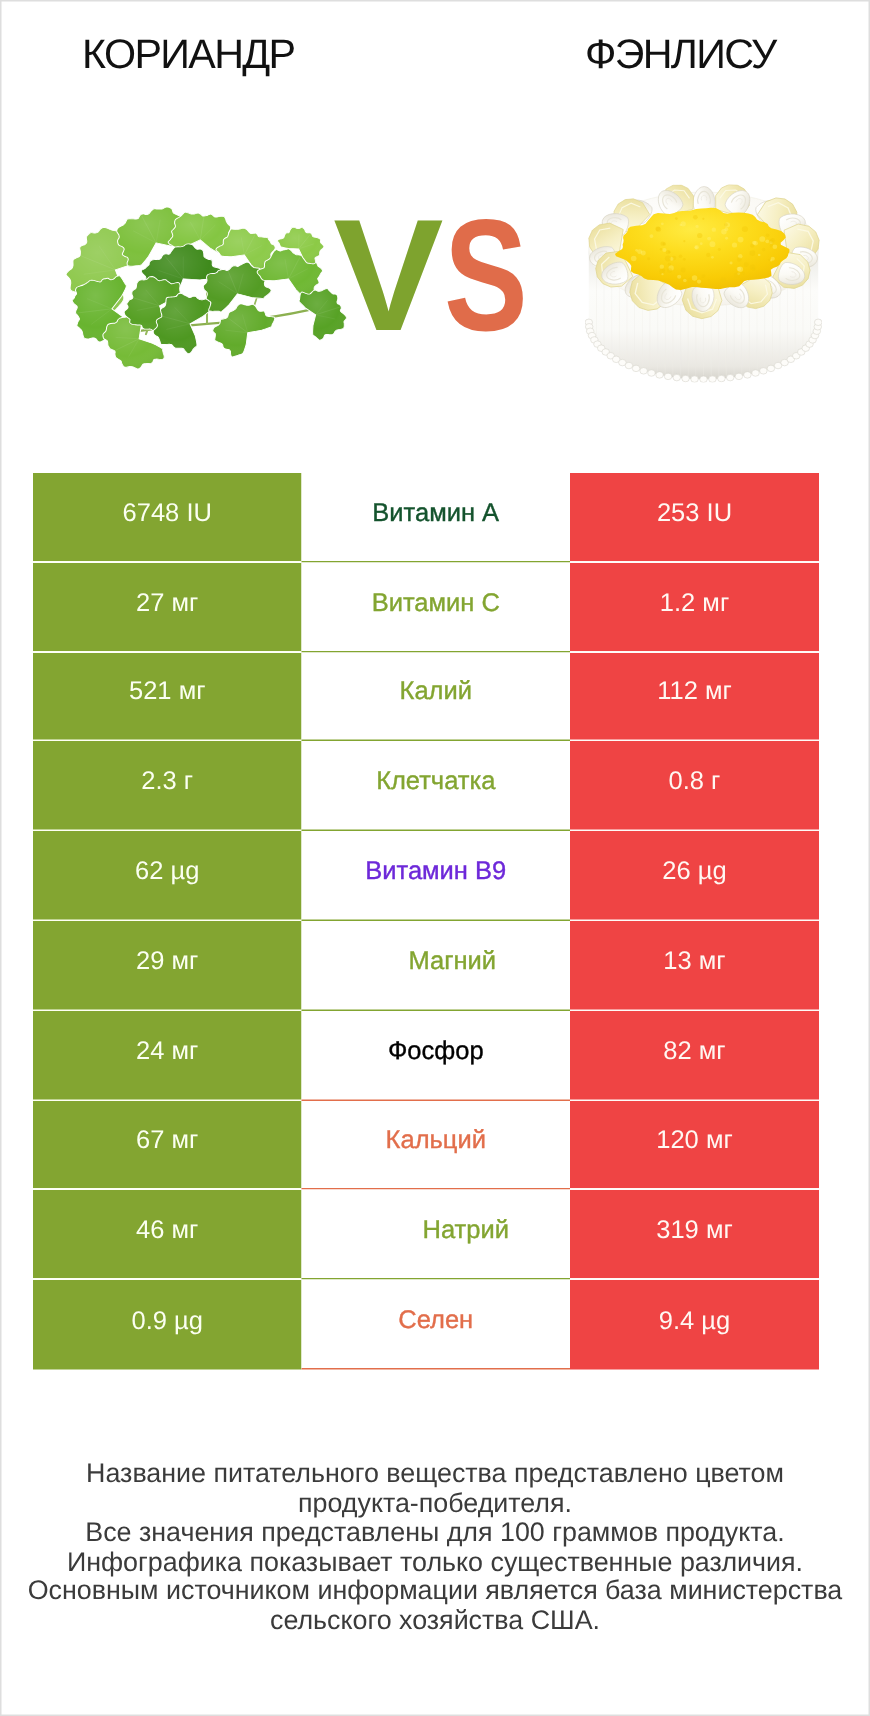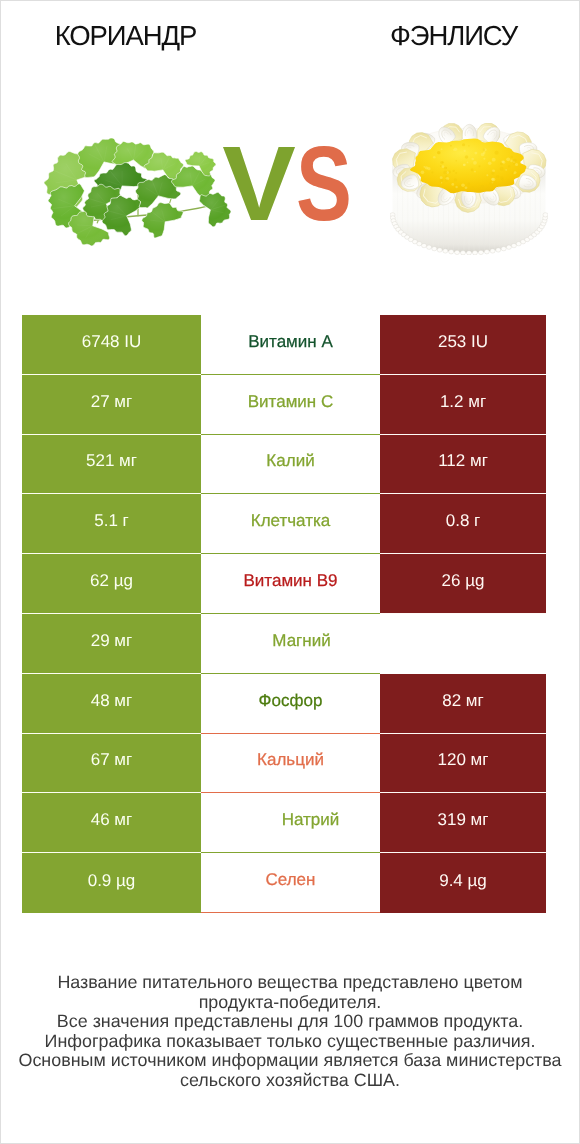--- a/index.html
+++ b/index.html
@@ -22,21 +22,21 @@
   .vs .v{color:#7ea32e;display:inline-block;transform:scaleX(1.04);transform-origin:right center;}
   .vs .s{color:#e06c4a;display:inline-block;transform:scaleX(0.79);transform-origin:left center;margin-left:0px;}
 
   .table{position:absolute;left:21px;top:314px;width:536px;}
   .trow{position:relative;height:59.8px;display:flex;}
   .cell{box-sizing:border-box;display:flex;align-items:center;justify-content:center;
         font-size:17px;line-height:20px;white-space:nowrap;padding-bottom:5px;}
   .c-left{width:179px;background:#83a531;color:#fbfff1;
           border-bottom:1.6px solid #fdfff2;background-clip:padding-box;}
   .c-mid{width:179px;background:#fff;font-weight:400;font-size:17px;-webkit-text-stroke:0.25px currentColor;}
-  .c-right{width:166px;background:#7f1d1d;color:#fff8f3;
+  .c-right{width:166px;background:#ef4444;color:#fff8f3;
            border-bottom:1.6px solid #fffaf6;background-clip:padding-box;}
   .trow:last-child .c-left,.trow:last-child .c-right{border-bottom:0;}
 
   .footer{position:absolute;left:0;top:972px;width:578px;text-align:center;
           font-size:17.9px;color:#3b3b3b;line-height:19.5px;}
 </style>
 </head>
 <body>
 
 <div class="page">
@@ -519,36 +519,37 @@
         <div class="cell c-left">27 мг</div>
         <div class="cell c-mid" style="color: rgb(131, 165, 49); border-bottom: 1px solid rgb(131, 165, 49); text-align: right;">Витамин C</div>
         <div class="cell c-right">1.2 мг</div>
       </div>
       <div class="trow">
         <div class="cell c-left">521 мг</div>
         <div class="cell c-mid" style="color: rgb(131, 165, 49); border-bottom: 1px solid rgb(131, 165, 49);">Калий</div>
         <div class="cell c-right">112 мг</div>
       </div>
       <div class="trow">
-        <div class="cell c-left">5.1 г</div>
+        <div class="cell c-left">2.3 г</div>
         <div class="cell c-mid" style="color: rgb(131, 165, 49); border-bottom: 1px solid rgb(131, 165, 49);">Клетчатка</div>
         <div class="cell c-right">0.8 г</div>
       </div>
       <div class="trow">
         <div class="cell c-left">62 µg</div>
-        <div class="cell c-mid" style="color: #b91c1c; border-bottom: 1px solid rgb(131, 165, 49);">Витамин B9</div>
+        <div class="cell c-mid" style="color: #6d28d9; border-bottom: 1px solid rgb(131, 165, 49);">Витамин B9</div>
         <div class="cell c-right">26 µg</div>
       </div>
       <div class="trow">
         <div class="cell c-left">29 мг</div>
         <div class="cell c-mid" style="color: rgb(131, 165, 49); border-bottom: 1px solid rgb(131, 165, 49); padding-left: 22px;">Магний</div>
-      </div>
-      <div class="trow">
-        <div class="cell c-left">48 мг</div>
-        <div class="cell c-mid" style="color: #4d7c0f; border-bottom: 1px solid rgb(226, 110, 75);">Фосфор</div>
+        <div class="cell c-right">13 мг</div>
+      </div>
+      <div class="trow">
+        <div class="cell c-left">24 мг</div>
+        <div class="cell c-mid" style="color: #000000; border-bottom: 1px solid rgb(226, 110, 75);">Фосфор</div>
         <div class="cell c-right">82 мг</div>
       </div>
       <div class="trow">
         <div class="cell c-left">67 мг</div>
         <div class="cell c-mid" style="color: rgb(226, 110, 75); border-bottom: 1px solid rgb(226, 110, 75);">Кальций</div>
         <div class="cell c-right">120 мг</div>
       </div>
       <div class="trow">
         <div class="cell c-left">46 мг</div>
         <div class="cell c-mid" style="color: rgb(131, 165, 49); border-bottom: 1px solid rgb(131, 165, 49); padding-left: 40px;">Натрий</div>

